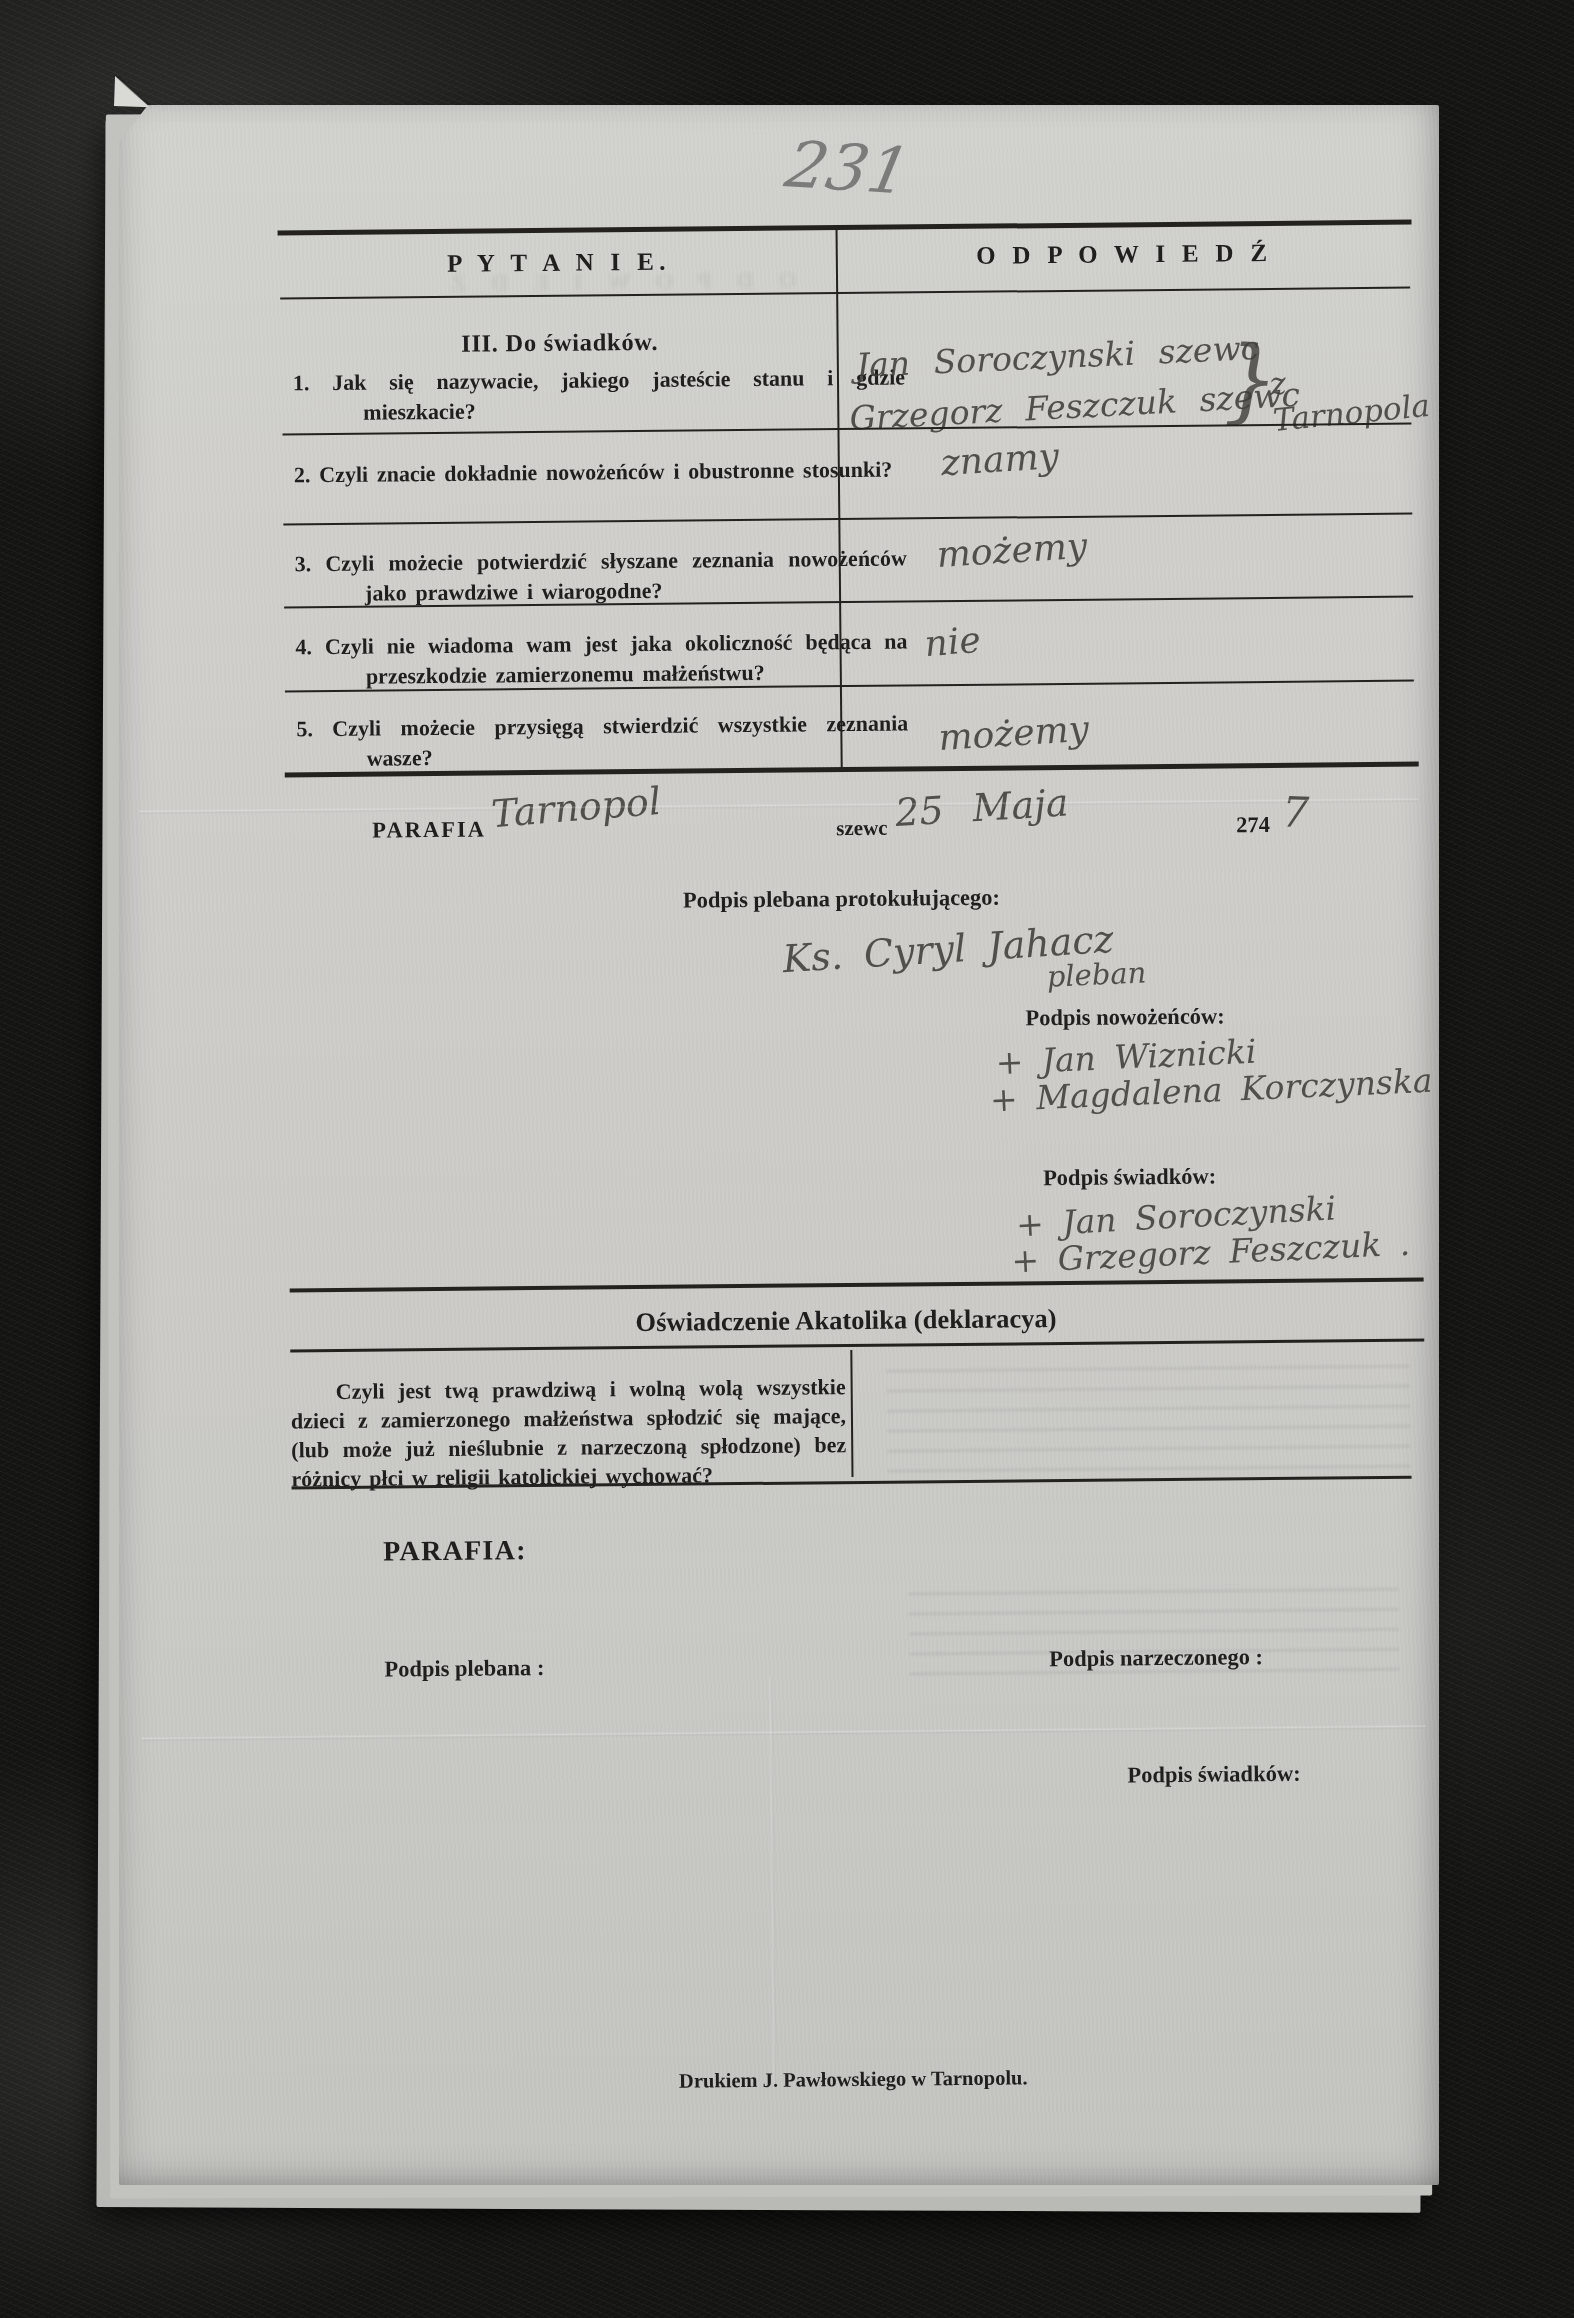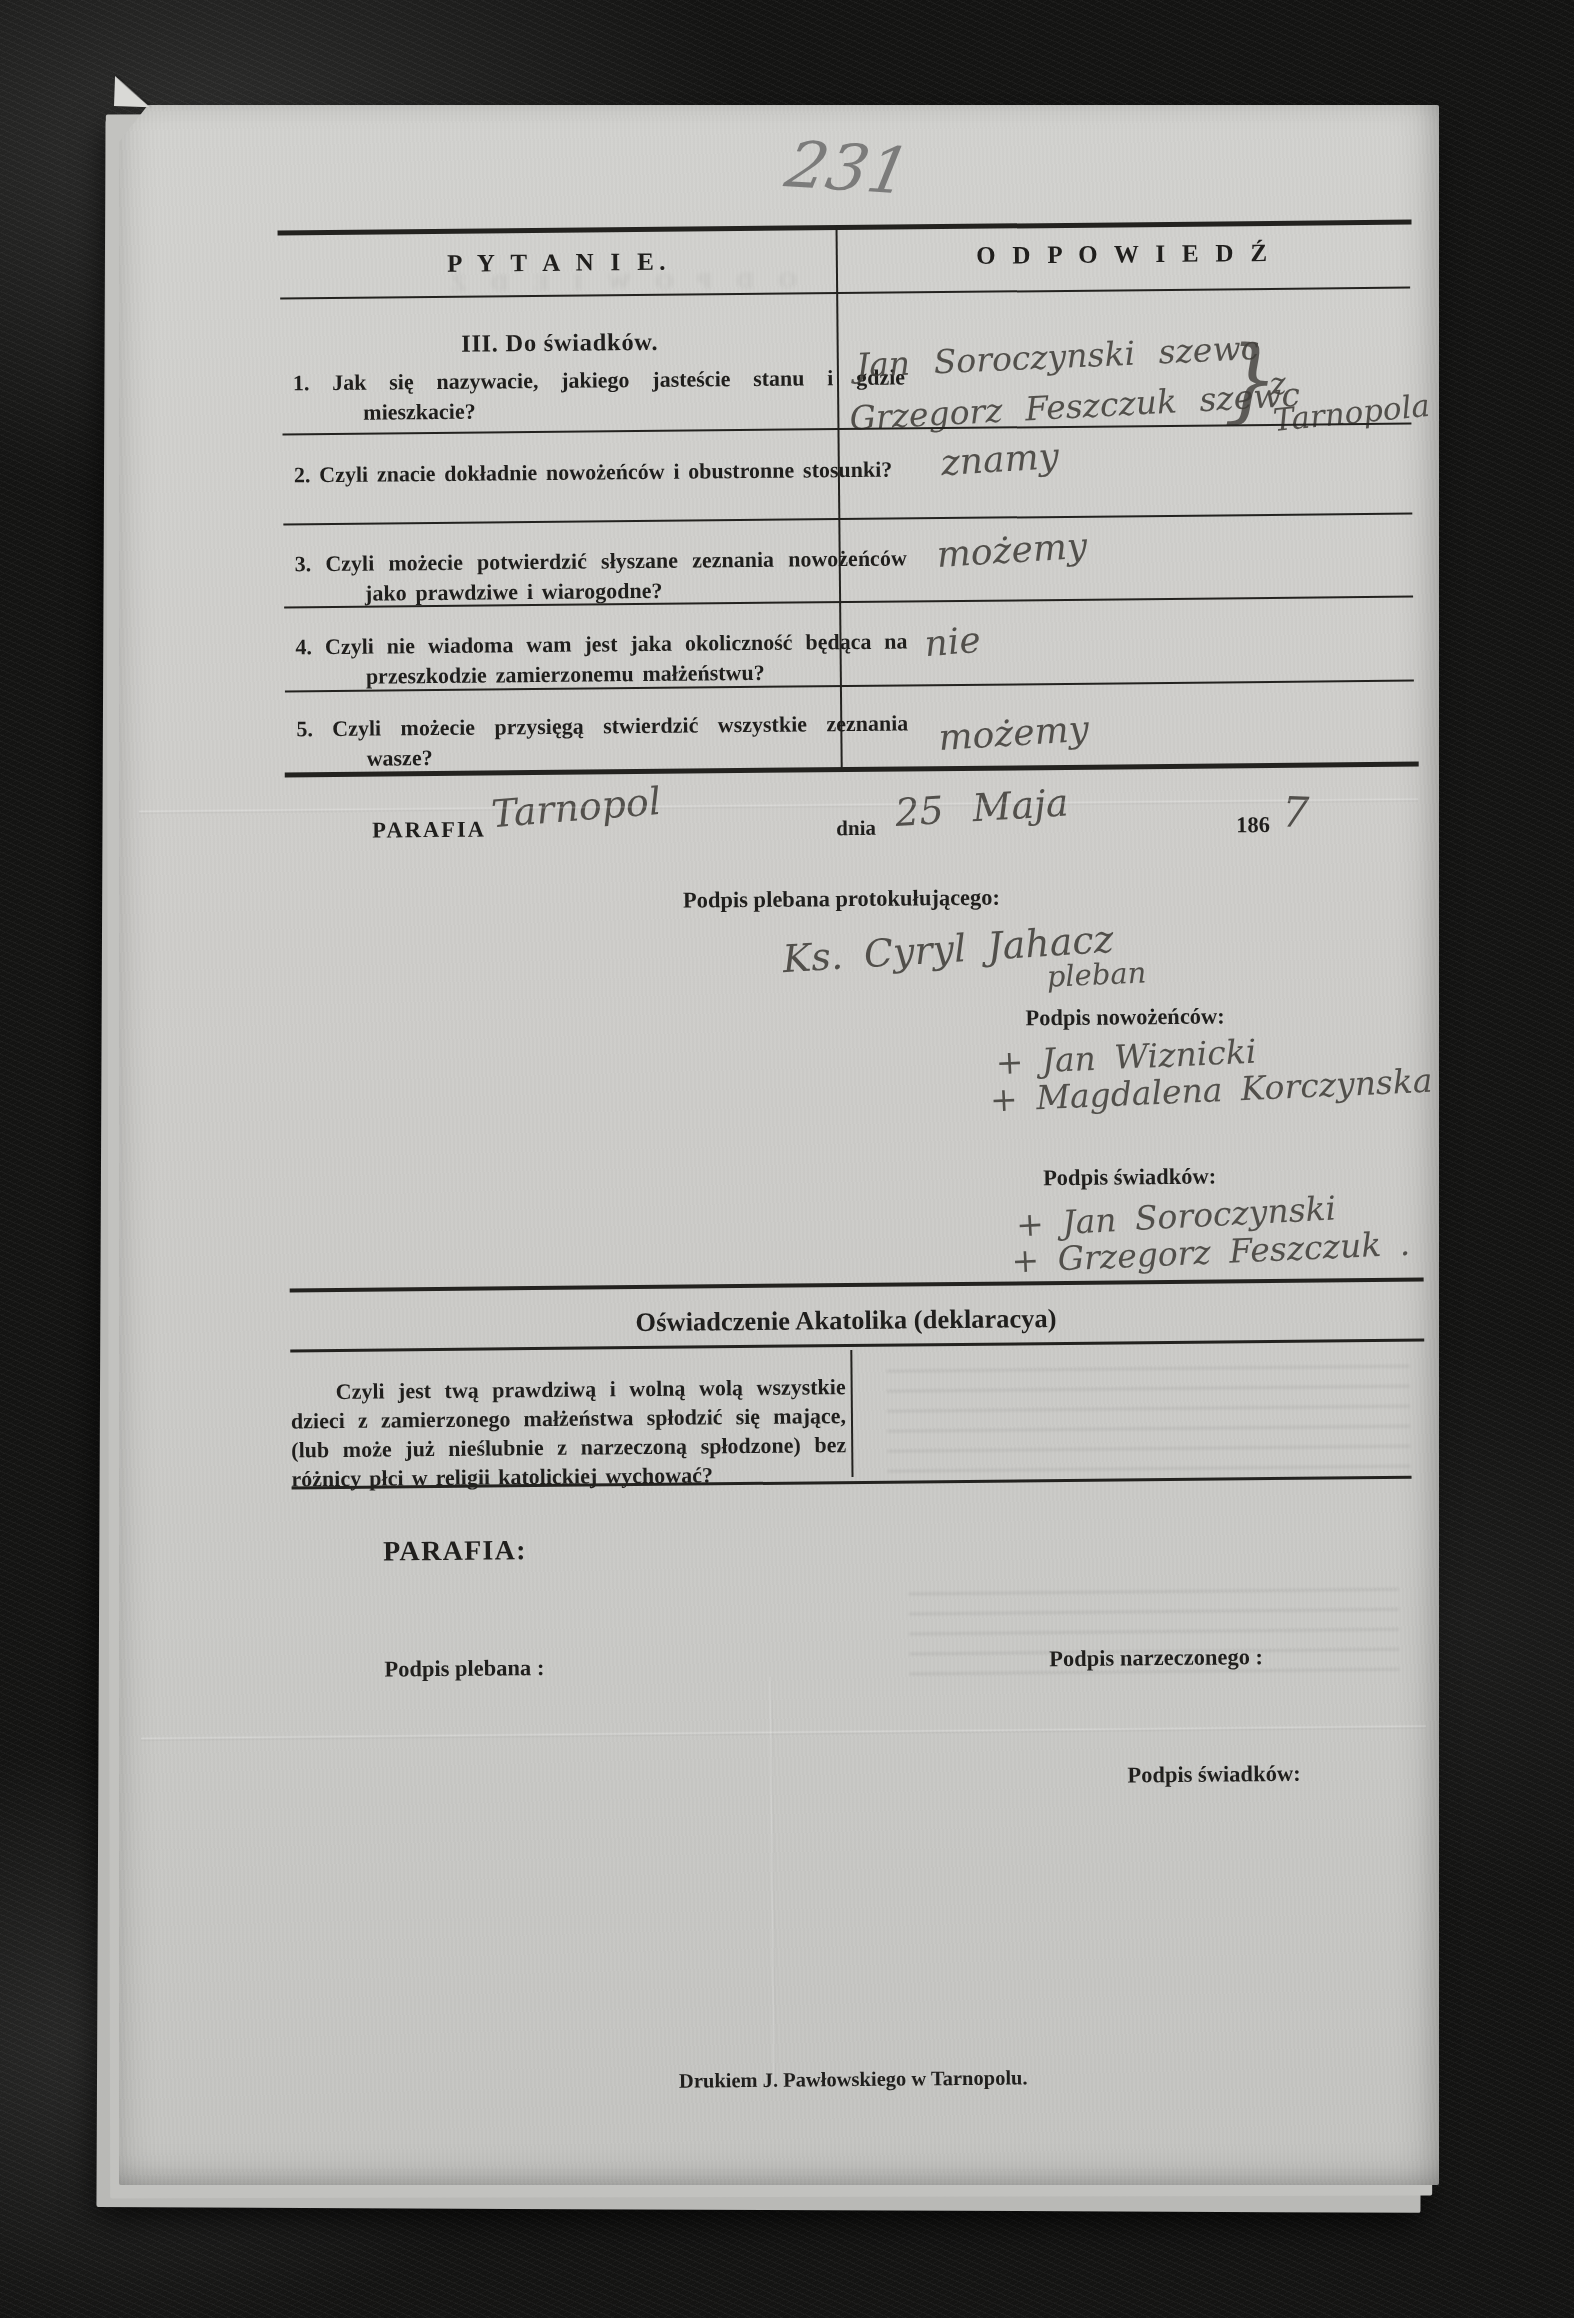--- a/index.html
+++ b/index.html
@@ -97,23 +97,23 @@
     <div class="abs print qtext" style="left:178px;top:528px;width:542px;">4. Czyli nie wiadoma wam jest jaka okoliczność będąca na przeszkodzie zamierzonemu małżeństwu?</div>
     <div class="abs hand" style="left:807px;top:523px;font-size:36px;transform:rotate(-4deg);">nie</div>
     <div class="abs rule" style="left:167px;top:586px;width:1129px;height:2px;"></div>
 
     <div class="abs print qtext" style="left:178px;top:610px;width:542px;">5. Czyli możecie przysięgą stwierdzić wszystkie zeznania wasze?</div>
     <div class="abs hand" style="left:820px;top:615px;font-size:36px;transform:rotate(-3deg);">możemy</div>
     <div class="abs rule" style="left:166px;top:668px;width:1134px;height:5.3px;"></div>
 
     <div class="abs print" style="left:253px;top:714px;font-size:22.5px;font-weight:bold;letter-spacing:2px;">PARAFIA</div>
     <div class="abs hand" style="left:372px;top:684px;font-size:38px;transform:rotate(-4deg);">Tarnopol</div>
-    <div class="abs print" style="left:717px;top:717px;font-size:21px;font-weight:bold;">dnia</div>
+    <div class="abs print" style="left:717px;top:717px;font-size:21px;font-weight:bold;">szewc</div>
     <div class="abs hand" style="left:776px;top:688px;font-size:38px;transform:rotate(-3deg);word-spacing:17px;">25 Maja</div>
-    <div class="abs print" style="left:1117px;top:717px;font-size:22.5px;font-weight:bold;">186</div>
+    <div class="abs print" style="left:1117px;top:717px;font-size:22.5px;font-weight:bold;">274</div>
     <div class="abs hand" style="left:1163px;top:693px;font-size:42px;transform:rotate(3deg);">7</div>
 
     <div class="abs print center" style="left:503px;top:787px;width:437px;font-size:22.5px;font-weight:bold;">Podpis plebana protokułującego:</div>
     <div class="abs hand" style="left:662px;top:829px;font-size:38px;transform:rotate(-3deg);word-spacing:9.3px;">Ks. Cyryl Jahacz</div>
     <div class="abs hand" style="left:926px;top:861px;font-size:29px;transform:rotate(-2deg);">pleban</div>
 
     <div class="abs print center" style="left:868px;top:908px;width:272px;font-size:22.5px;font-weight:bold;">Podpis nowożeńców:</div>
     <div class="abs hand" style="left:874px;top:941px;font-size:33px;transform:rotate(-2deg);word-spacing:8px;">+ Jan Wiznicki</div>
     <div class="abs hand" style="left:868px;top:975px;font-size:33px;transform:rotate(-2deg);word-spacing:8px;">+ Magdalena Korczynska</div>
 

